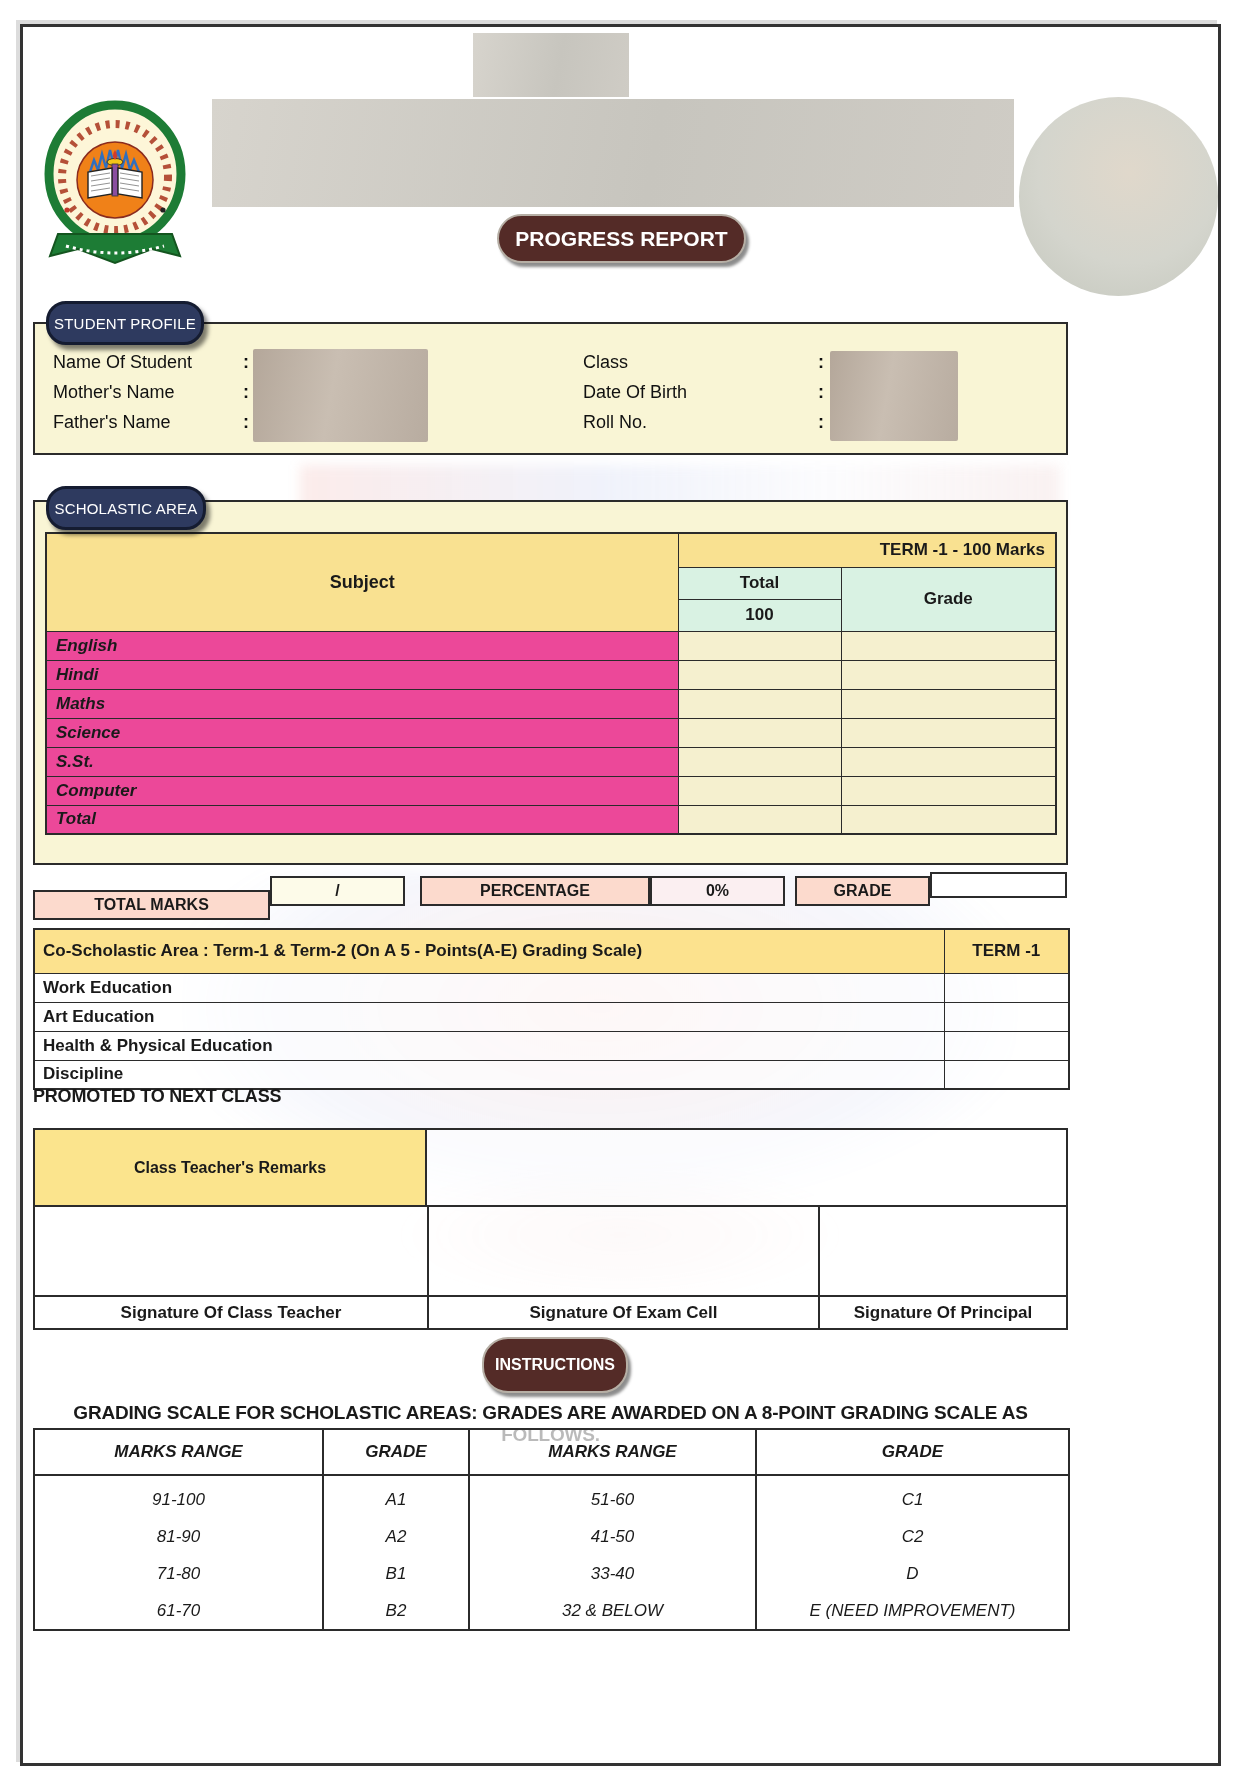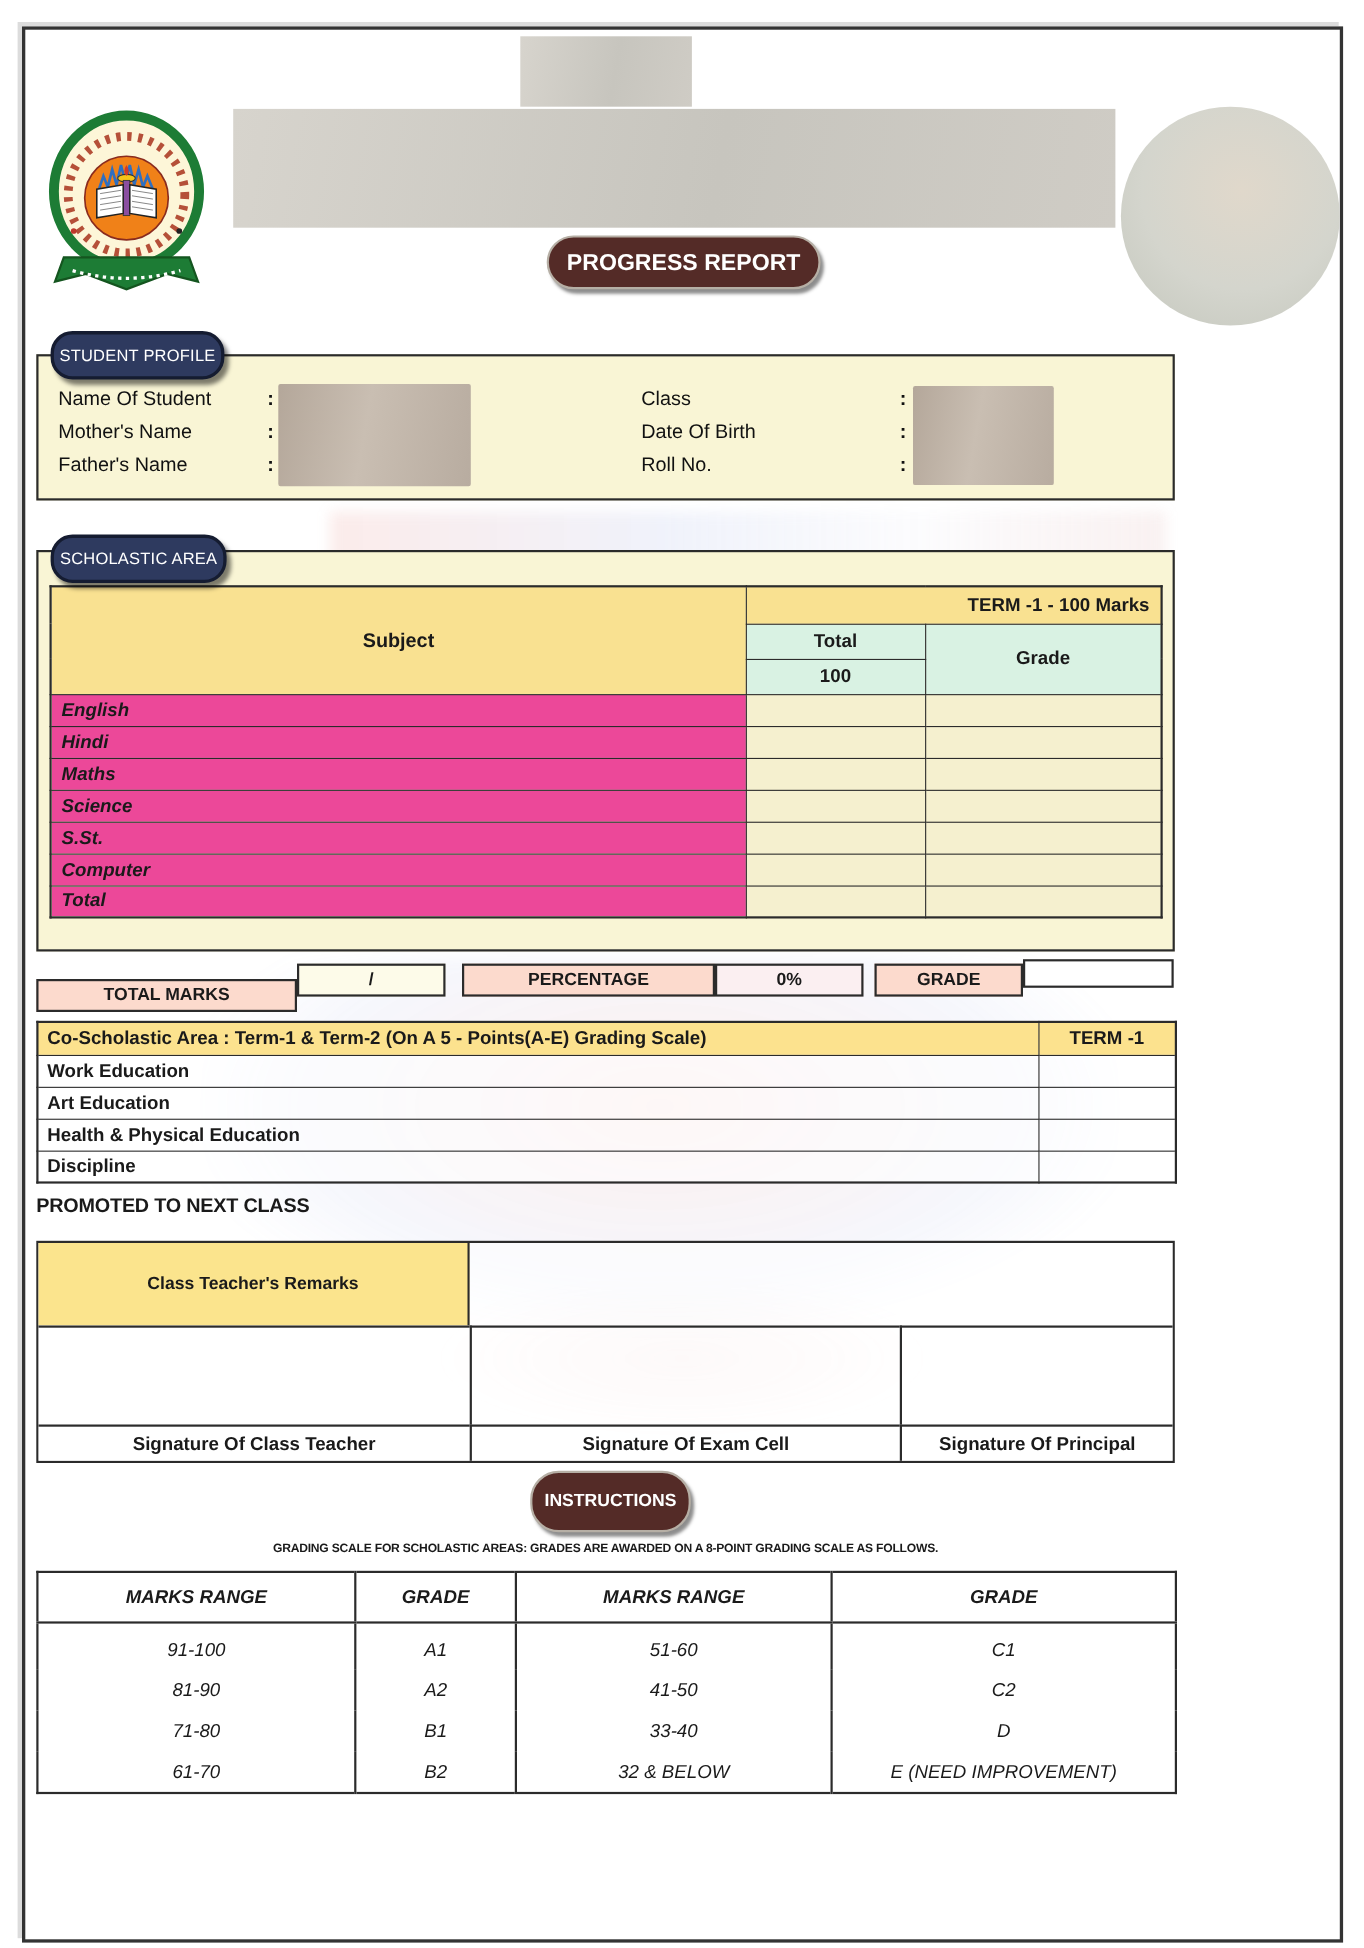--- a/index.html
+++ b/index.html
@@ -255,21 +255,21 @@
   <div class="abs sumbox pink" style="left:795px;top:876px;width:135px;">
     <span>GRADE</span>
   </div>
 
   <table class="coschol">
     <colgroup>
         <col style="width:910px">
         <col style="width:125px">
       </colgroup>
     <tbody>
-        <tr style="height:30px;">
+        <tr style="height:44px;">
       <td class="head">Co-Scholastic Area : Term-1 &amp; Term-2 (On A 5 - Points(A-E) Grading Scale)</td>
       <td class="head-term">TERM -1</td>
     </tr>
     <tr style="height:29px;">
       <td class="rowlbl">Work Education</td>
       <td class="rowval"></td>
     </tr>
     <tr style="height:29px;">
       <td class="rowlbl">Art Education</td>
       <td class="rowval"></td>
@@ -294,21 +294,21 @@
     <div class="r-mid c2" style="grid-column:2;"></div>
     <div class="r-mid c3" style="grid-column:3;"></div>
     <div class="r-sig c1" style="grid-column:1;">Signature Of Class Teacher</div>
     <div class="r-sig c2" style="grid-column:2;">Signature Of Exam Cell</div>
     <div class="r-sig c3" style="grid-column:3;">Signature Of Principal</div>
   </div>
 
   <div class="abs pill-maroon" style="left:482px;top:1337px;width:142px;height:52px;font-size:16px;border-radius:26px;">
     <span>INSTRUCTIONS</span>
   </div>
-  <div class="abs bold" style="left:33px;top:1402px;width:1035px;text-align:center;font-size:11px;">GRADING SCALE FOR SCHOLASTIC AREAS: GRADES ARE AWARDED ON A 8-POINT GRADING SCALE AS FOLLOWS.</div>
+  <div class="abs bold" style="left:33px;top:1402px;width:1035px;text-align:center;font-size:19px;">GRADING SCALE FOR SCHOLASTIC AREAS: GRADES ARE AWARDED ON A 8-POINT GRADING SCALE AS FOLLOWS.</div>
 
   <table class="grading">
     <colgroup>
         <col style="width:289px">
         <col style="width:146px">
         <col style="width:287px">
         <col style="width:313px">
       </colgroup>
     <thead>
       <tr>

